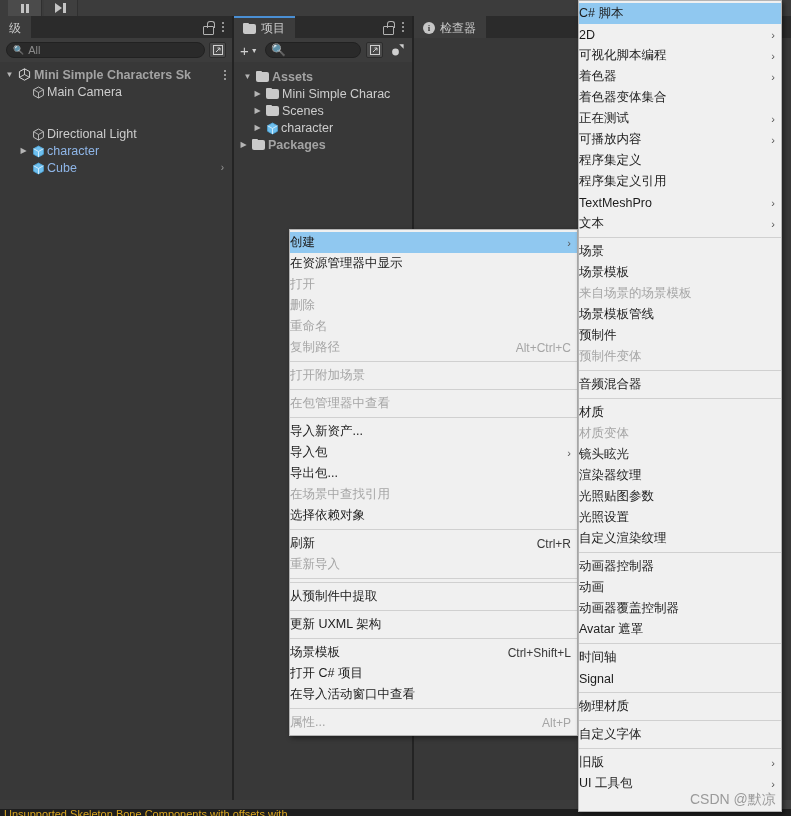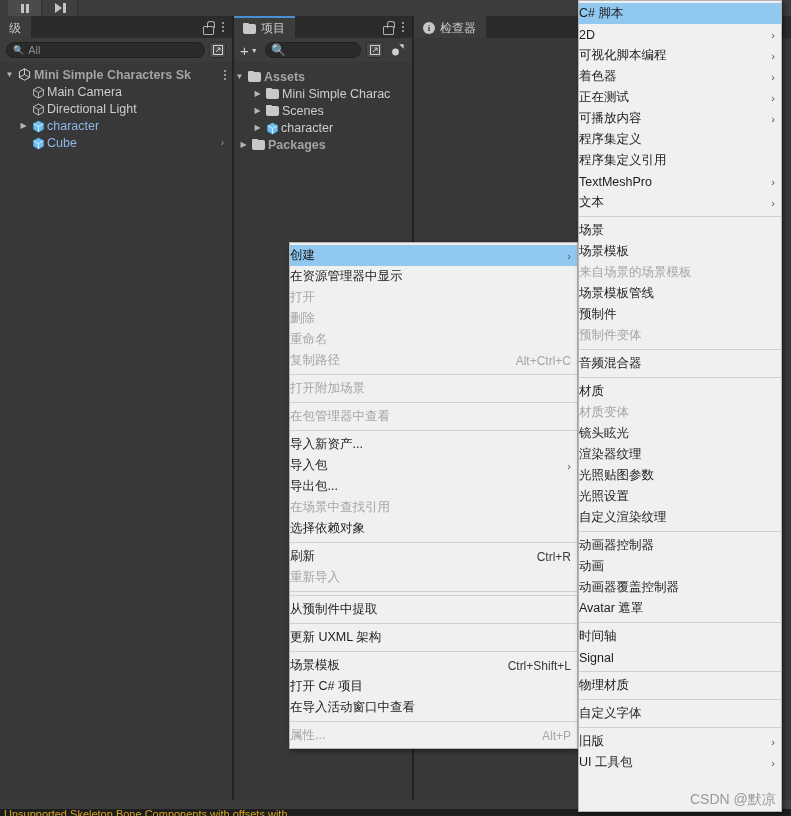--- a/index.html
+++ b/index.html
@@ -175,21 +175,21 @@
     height: 21px; padding: 0 6px 0 0;
     white-space: nowrap; position: relative;
   }
   .mi .mlabel { flex: 0 0 auto; }
   .mi .mshort { margin-left: auto; padding-left: 26px; color: #3a3a3a; font-size: 12px; }
   .mi .mchev { margin-left: auto; padding-left: 20px; color: #555; font-size: 11px; }
   .mi.sel { background: #90c8f0; }
   .mi.dis .mlabel, .mi.dis .mshort { color: #a5a5a5; }
   .msep { height: 1px; background: #d0d0d0; margin: 3px 0; }
 
-  #menu-main { left: 289px; top: 242px; width: 289px; }
+  #menu-main { left: 289px; top: 229px; width: 289px; }
   #menu-create { left: 578px; top: 0px; width: 204px; height: 812px; overflow: hidden; }
   #menu-create .mi { height: 21px; }
 
   
   .watermark {
     position: absolute; left: 690px; top: 791px;
     color: #9a9a9a; font-size: 14px; z-index: 99;
     white-space: nowrap;
   }
 
@@ -273,21 +273,21 @@
           </span>
         </div>
         <div class="trow" style="padding-left: 18px;">
           <span class="arrow blank"></span>
           <span class="cube-wire"><svg width="13" height="13" viewBox="0 0 13 13">
               <path d="M6.5 1 L11.4 3.7 L11.4 9.3 L6.5 12 L1.6 9.3 L1.6 3.7 Z" fill="none" stroke="#bdbdbd" stroke-width="1"></path>
               <path d="M1.6 3.7 L6.5 6.5 L11.4 3.7 M6.5 6.5 L6.5 12" fill="none" stroke="#bdbdbd" stroke-width="0.9"></path>
             </svg></span>
           <span class="lbl">Main Camera</span>
         </div>
-        <div class="trow" style="padding-left: 18px;">
+        <div class="trow" style="padding-left: 18px; margin-top: 25px;">
           <span class="arrow blank"></span>
           <span class="cube-wire"><svg width="13" height="13" viewBox="0 0 13 13">
               <path d="M6.5 1 L11.4 3.7 L11.4 9.3 L6.5 12 L1.6 9.3 L1.6 3.7 Z" fill="none" stroke="#bdbdbd" stroke-width="1"></path>
               <path d="M1.6 3.7 L6.5 6.5 L11.4 3.7 M6.5 6.5 L6.5 12" fill="none" stroke="#bdbdbd" stroke-width="0.9"></path>
             </svg></span>
           <span class="lbl">Directional Light</span>
         </div>
         <div class="trow" style="padding-left: 18px;">
           <span class="arrow right"></span>
           <span class="cube-wire"><svg width="13" height="13" viewBox="0 0 13 13">
@@ -343,21 +343,21 @@
       </div>
       <div style="width:20px;display:flex;align-items:center;justify-content:center;">
         <svg width="14" height="14" viewBox="0 0 14 14">
           <circle cx="4.5" cy="9" r="3.4" fill="#d0d0d0"></circle>
           <path d="M8.2 1.3 L12.6 1.3 L12.6 5.7 Z" fill="#d0d0d0"></path>
         </svg>
       </div>
     </div>
 
     <div class="proj-tree" id="proj-tree">
-        <div class="trow bold" style="padding-left: 0;">
+        <div class="trow bold" style="padding-left: 8px;">
           <span class="arrow down"></span>
           <span class="folder-ico open"></span>
           <span class="lbl">Assets</span>
         </div>
         <div class="trow" style="padding-left: 18px;">
           <span class="arrow right"></span>
           <span class="folder-ico"></span>
           <span class="lbl">Mini Simple Charac</span>
         </div>
         <div class="trow" style="padding-left: 18px;">
@@ -484,20 +484,23 @@
       </div>
       <div class="mi">
         <span class="mlabel">可视化脚本编程</span>
         <span class="mchev">›</span>
       </div>
       <div class="mi">
         <span class="mlabel">着色器</span>
         <span class="mchev">›</span>
       </div>
       <div class="mi">
+        <span class="mlabel">着色器变体集合</span>
+      </div>
+      <div class="mi">
         <span class="mlabel">正在测试</span>
         <span class="mchev">›</span>
       </div>
       <div class="mi">
         <span class="mlabel">可播放内容</span>
         <span class="mchev">›</span>
       </div>
       <div class="mi">
         <span class="mlabel">程序集定义</span>
       </div>

